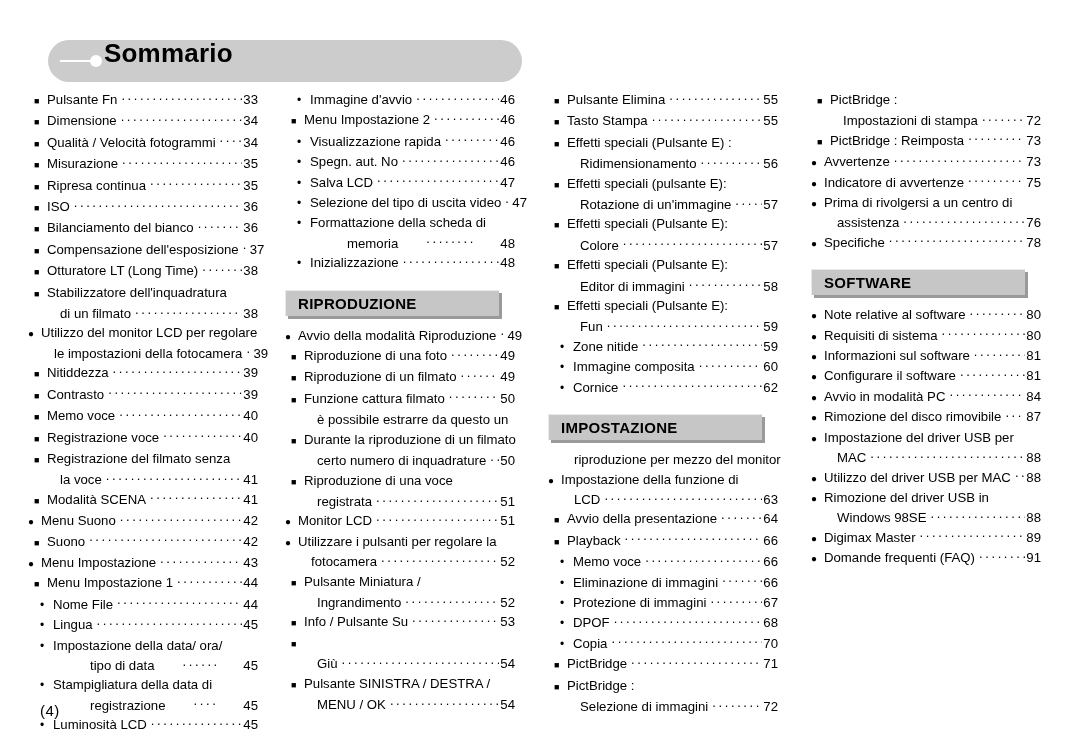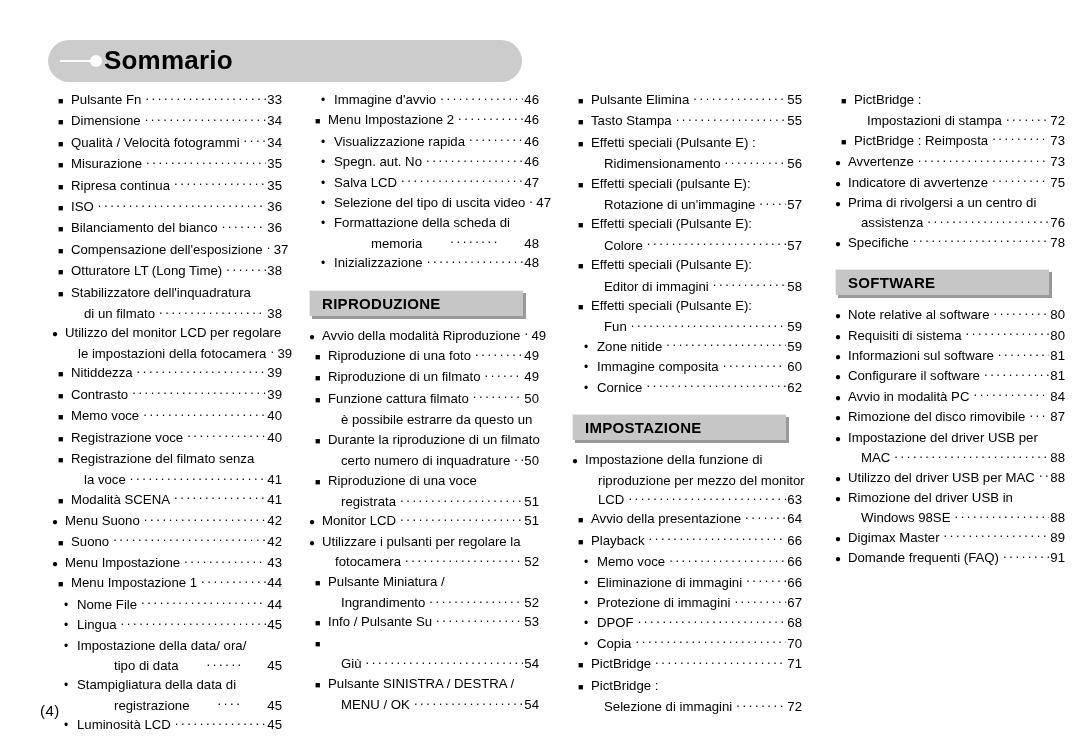--- a/index.html
+++ b/index.html
@@ -19,21 +19,21 @@
   
   .title-bar {
     position: absolute;
     left: 48px;
     top: 40px;
     width: 474px;
     height: 42px;
     background: #cccccc;
     border-radius: 21px;
     display: flex;
-    align-items: center;
+    align-items: flex-start;
   }
   .title-deco {
     position: relative;
     width: 56px;
     height: 42px;
     flex: 0 0 auto;
   }
   .title-deco .line {
     position: absolute;
     left: 12px;
@@ -55,21 +55,21 @@
     font-size: 26px;
     font-weight: bold;
     letter-spacing: 0.2px;
     line-height: 1;
     padding-bottom: 2px;
   }
 
   
   .columns {
     position: absolute;
-    left: 52px;
+    left: 28px;
     top: 90px;
     width: 1000px;
     display: flex;
     gap: 0px;
   }
   .col {
     width: 245px;
     flex: 0 0 245px;
     padding-right: 15px;
     box-sizing: border-box;
@@ -603,28 +603,28 @@
       </div>
       <div class="entry lvl-dot">
         <span class="bullet dt"></span>
         <span class="label">Cornice</span>
         <span class="leader"></span>
         <span class="page">62</span>
       </div>
       <div class="section-head">
         <span class="sh-label">IMPOSTAZIONE</span>
       </div>
+      <div class="entry cont-ci nopage">
+        <span class="bullet none"></span>
+        <span class="label">riproduzione per mezzo del monitor</span>
+        <span class="page"></span>
+      </div>
       <div class="entry lvl-ci nopage">
         <span class="bullet ci"></span>
         <span class="label">Impostazione della funzione di</span>
-        <span class="page"></span>
-      </div>
-      <div class="entry cont-ci nopage">
-        <span class="bullet none"></span>
-        <span class="label">riproduzione per mezzo del monitor</span>
         <span class="page"></span>
       </div>
       <div class="entry cont-ci">
         <span class="bullet none"></span>
         <span class="label">LCD</span>
         <span class="leader"></span>
         <span class="page">63</span>
       </div>
       <div class="entry lvl-sq">
         <span class="bullet sq"></span>

